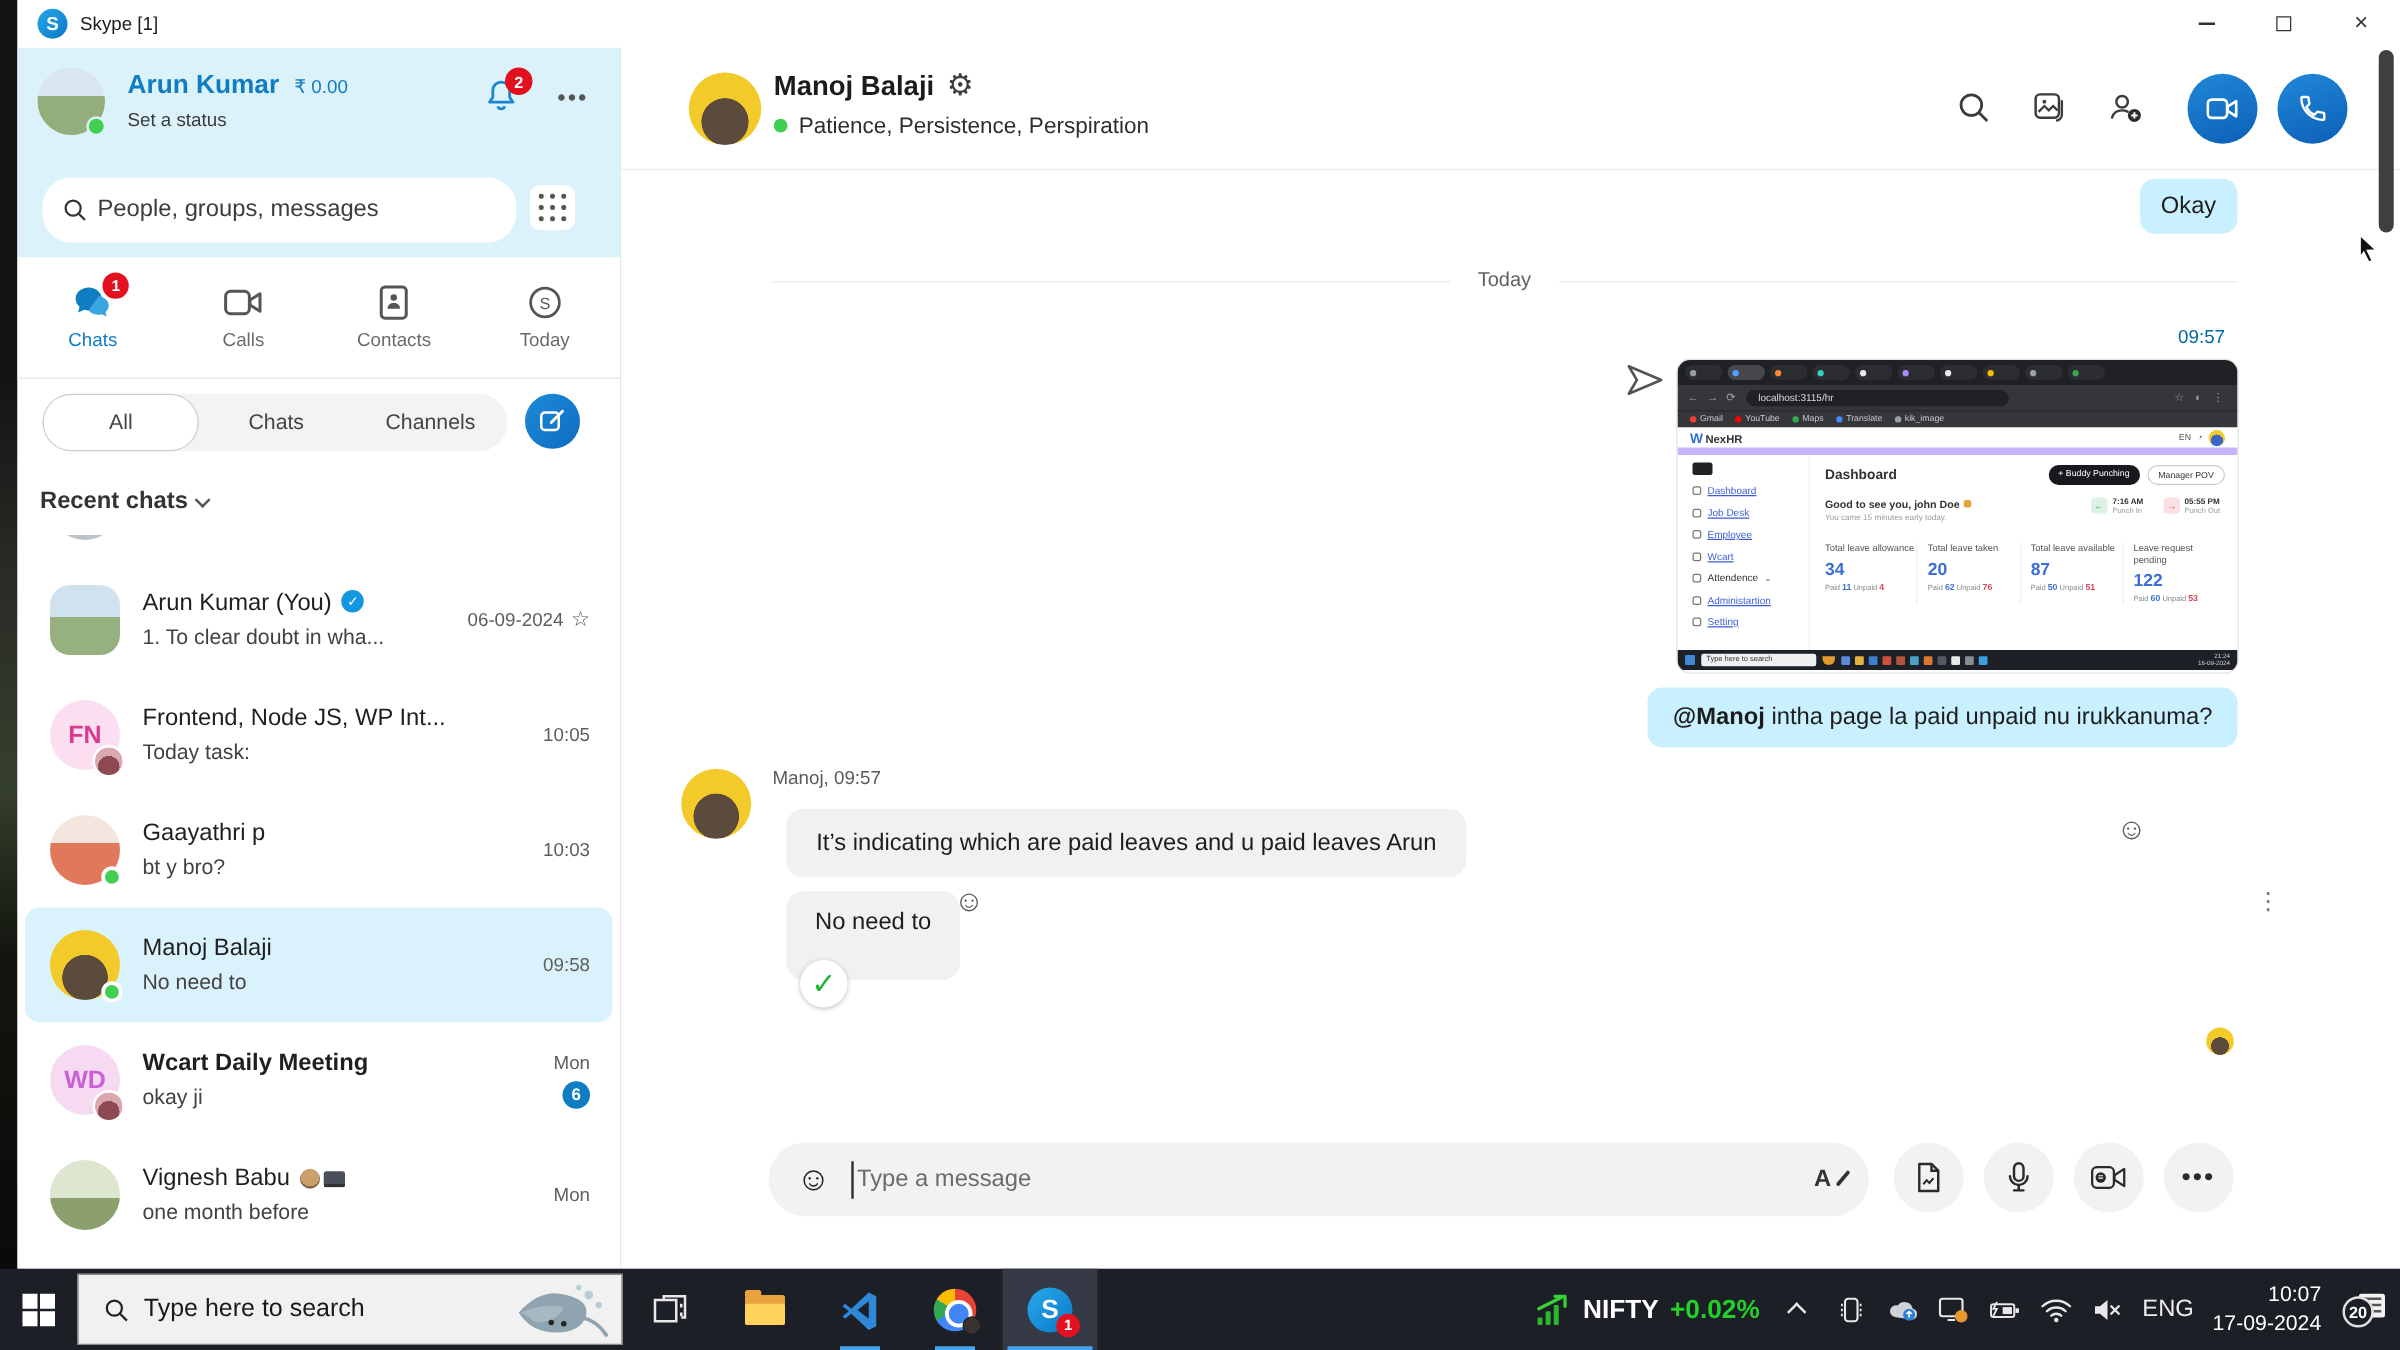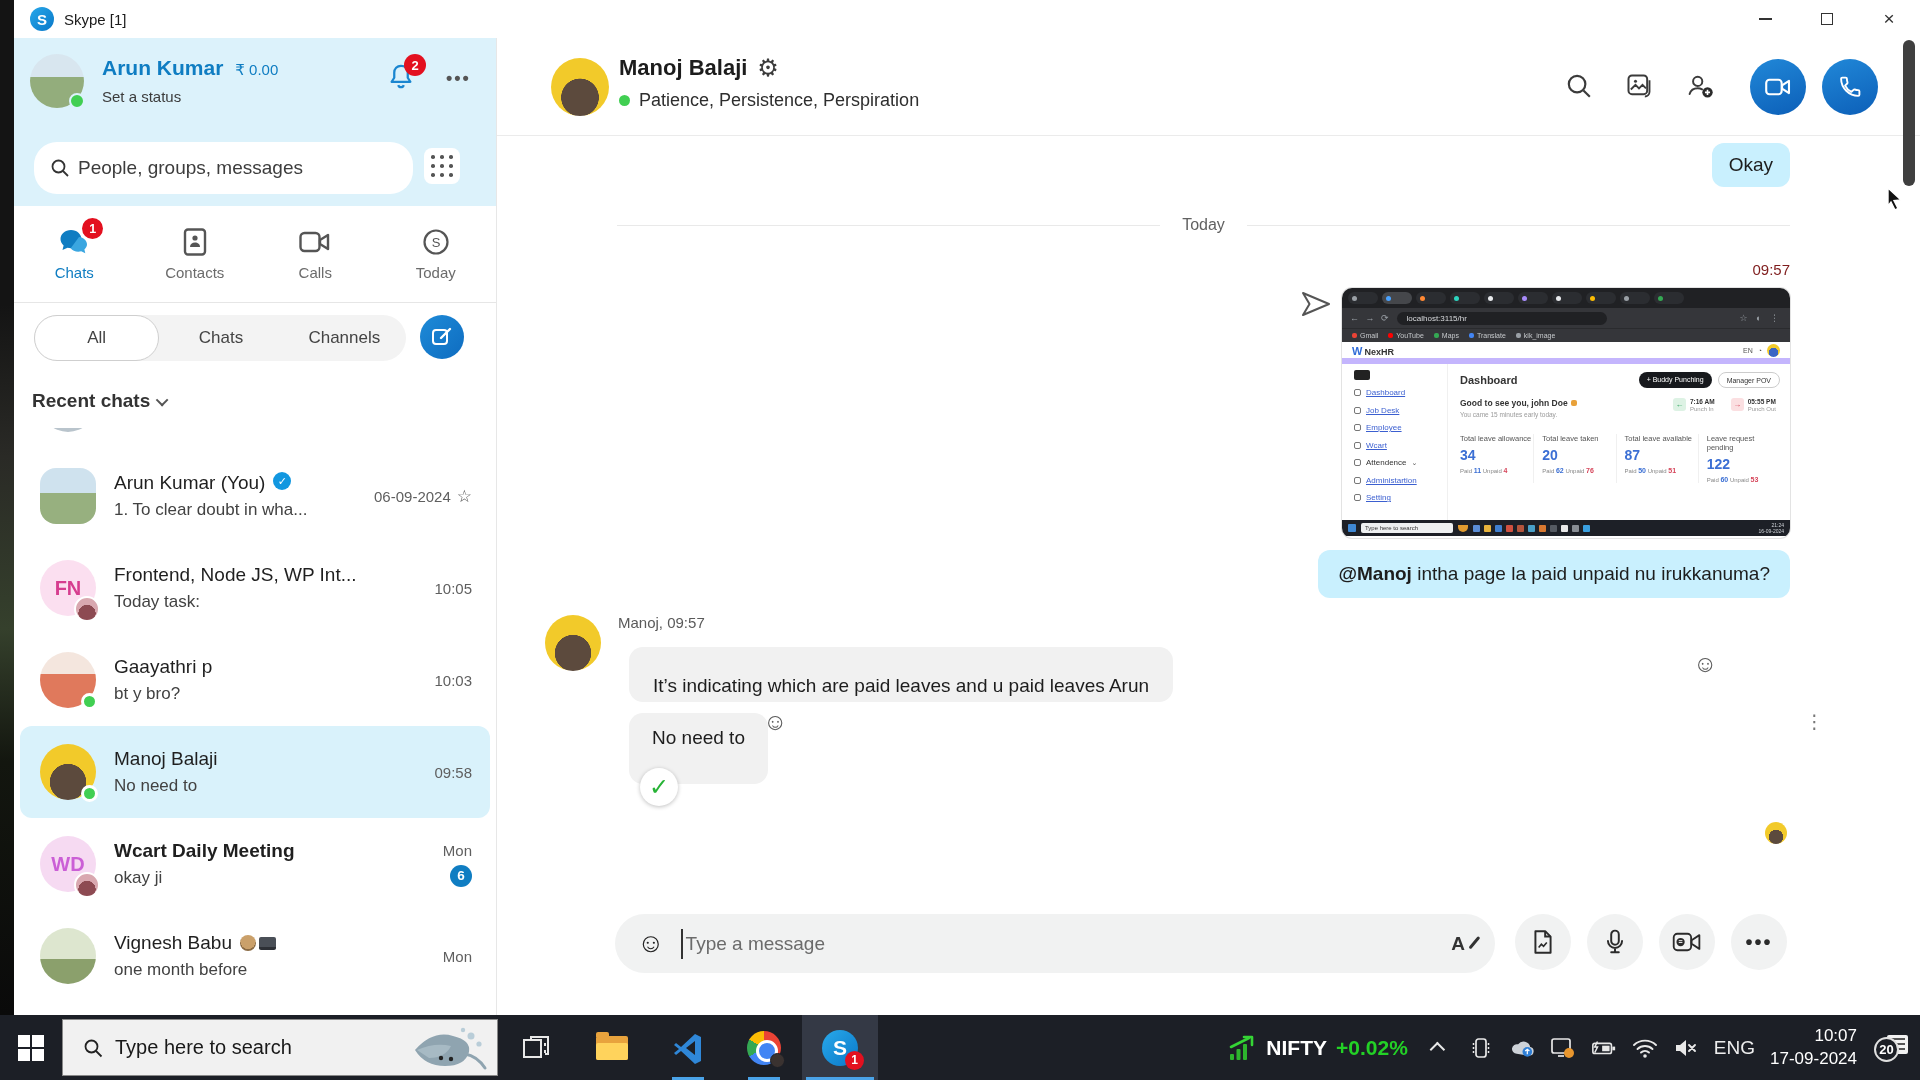--- a/index.html
+++ b/index.html
@@ -104,27 +104,27 @@
   .call-btn { position:absolute; top:21px; width:56px; height:56px; border-radius:50%; border:none;
     background:linear-gradient(160deg,#2188d8,#0c5fb8); display:flex; align-items:center; justify-content:center; }
   .chat-area { position:absolute; top:98px; left:0; right:0; bottom:104px; }
   .bubble { position:absolute; border-radius:12px; font-size:19px; color:#1d1d1d; }
   .bubble.out { right:130px; background:#c9f0fe; }
   .bubble.in { background:#f1f1f1; }
   .okay-b { top:7px; height:44px; line-height:44px; padding:0 17px; }
   .date-divider { position:absolute; top:80px; left:120px; right:130px; display:flex; align-items:center; gap:22px; }
   .date-divider .line { flex:1; height:1px; background:#e9e9e9; }
   .dd-text { font-size:16px; color:#616161; }
-  .msg-time { position:absolute; top:125px; right:130px; font-size:15px; color:#7f1d1d; }
+  .msg-time { position:absolute; top:125px; right:140px; font-size:15px; color:#0369a1; }
   .fwd-icon { position:absolute; left:802px; top:153px; }
   .q-b { top:414px; height:48px; line-height:48px; padding:0 20px; }
   .in-avatar { position:absolute; left:48px; top:479px; width:56px; height:56px; border-radius:50%;
     background:radial-gradient(circle at 50% 68%,#5c4a3d 0 38%,#f2ca2a 39%); }
   .in-label { position:absolute; left:121px; top:478px; font-size:15px; color:#5a5a5a; }
-  .b1 { left:132px; top:511px; height:55px; line-height:55px; padding:11px 24px; border-radius:14px; }
+  .b1 { left:132px; top:511px; height:55px; line-height:55px; padding:0 24px; border-radius:14px; }
   .b2 { left:132px; top:577px; height:71px; padding:14px 23px 0; border-radius:14px; }
   .hover-smiley { position:absolute; font-size:24px; color:#5a5a5a; }
   .s1 { left:1196px; top:514px; }
   .s2 { left:266px; top:572px; }
   .reaction { position:absolute; left:11px; bottom:-22px; width:38px; height:38px; border-radius:50%;
     background:#fff; box-shadow:0 1px 4px rgba(0,0,0,.25); display:flex; align-items:center; justify-content:center; }
   .reaction .check { color:#27b336; font-size:24px; font-weight:bold; }
   .seen-avatar { position:absolute; right:133px; top:686px; width:22px; height:22px; border-radius:50%;
     background:radial-gradient(circle at 50% 68%,#5c4a3d 0 38%,#f2ca2a 39%); }
   .vdots { position:absolute; left:1308px; top:574px; font-size:19px; color:#777; }
@@ -323,42 +323,42 @@
                 </span>
 
       <span class="tab-badge">1</span>
     </span>
     <span class="tab-label">Chats</span>
   </div>
             <div class="tab">
     <span class="tab-iconwrap">
 
       <span class="tab-ic">
+                  <svg width="32" height="24" viewBox="0 0 32 24">
+                    <rect x="1.5" y="3" width="19" height="18" rx="4" fill="none" stroke="#555" stroke-width="2.4"></rect>
+                    <path d="M21 10l8-5v14l-8-5z" fill="none" stroke="#555" stroke-width="2.4" stroke-linejoin="round"></path>
+                  </svg>
+                </span>
+
+    </span>
+    <span class="tab-label">Calls</span>
+  </div>
+            <div class="tab">
+    <span class="tab-iconwrap">
+
+      <span class="tab-ic">
                   <svg width="24" height="28" viewBox="0 0 24 28">
                     <rect x="2" y="1.5" width="20" height="25" rx="3" fill="none" stroke="#555" stroke-width="2.4"></rect>
                     <circle cx="12" cy="10" r="2.6" fill="#555"></circle>
                     <path d="M7 19c0-3 2.2-4.6 5-4.6s5 1.6 5 4.6" fill="#555"></path>
                   </svg>
                 </span>
 
     </span>
     <span class="tab-label">Contacts</span>
-  </div>
-            <div class="tab">
-    <span class="tab-iconwrap">
-
-      <span class="tab-ic">
-                  <svg width="32" height="24" viewBox="0 0 32 24">
-                    <rect x="1.5" y="3" width="19" height="18" rx="4" fill="none" stroke="#555" stroke-width="2.4"></rect>
-                    <path d="M21 10l8-5v14l-8-5z" fill="none" stroke="#555" stroke-width="2.4" stroke-linejoin="round"></path>
-                  </svg>
-                </span>
-
-    </span>
-    <span class="tab-label">Calls</span>
   </div>
             <div class="tab">
     <span class="tab-iconwrap">
 
       <span class="tab-ic">
                   <svg width="28" height="28" viewBox="0 0 28 28">
                     <circle cx="14" cy="14" r="11.5" fill="none" stroke="#555" stroke-width="2.2"></circle>
                     <text x="14" y="19" font-size="13" text-anchor="middle" fill="#555" font-family="Liberation Sans">S</text>
                   </svg>
                 </span>

